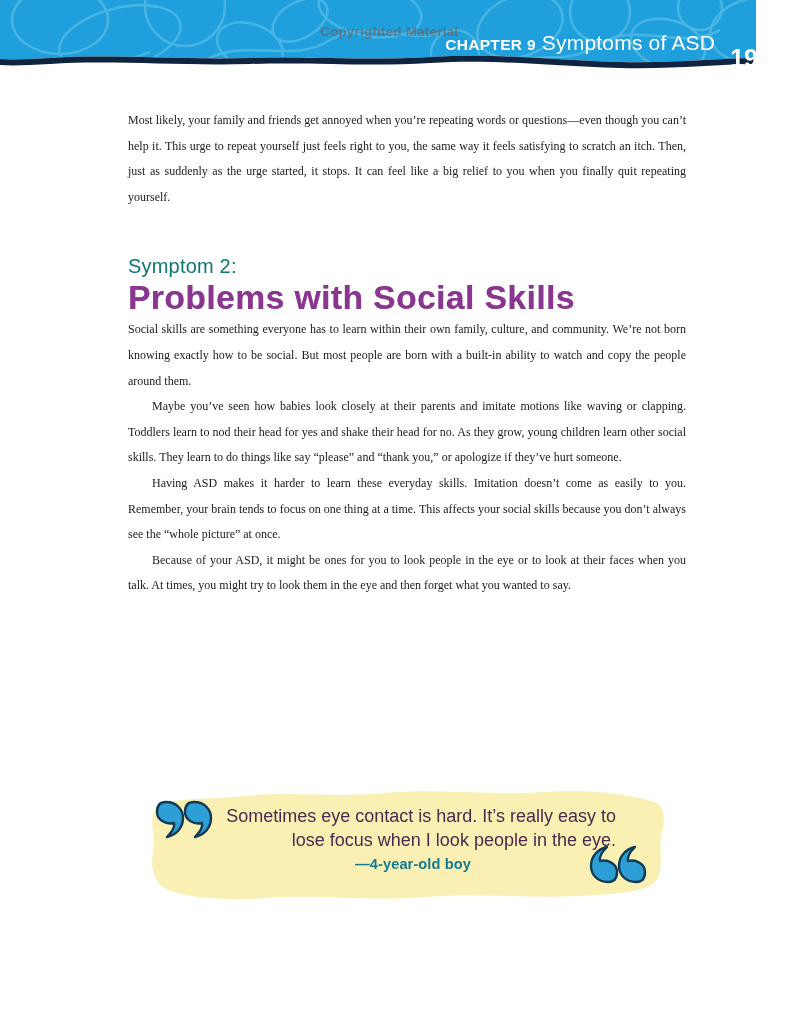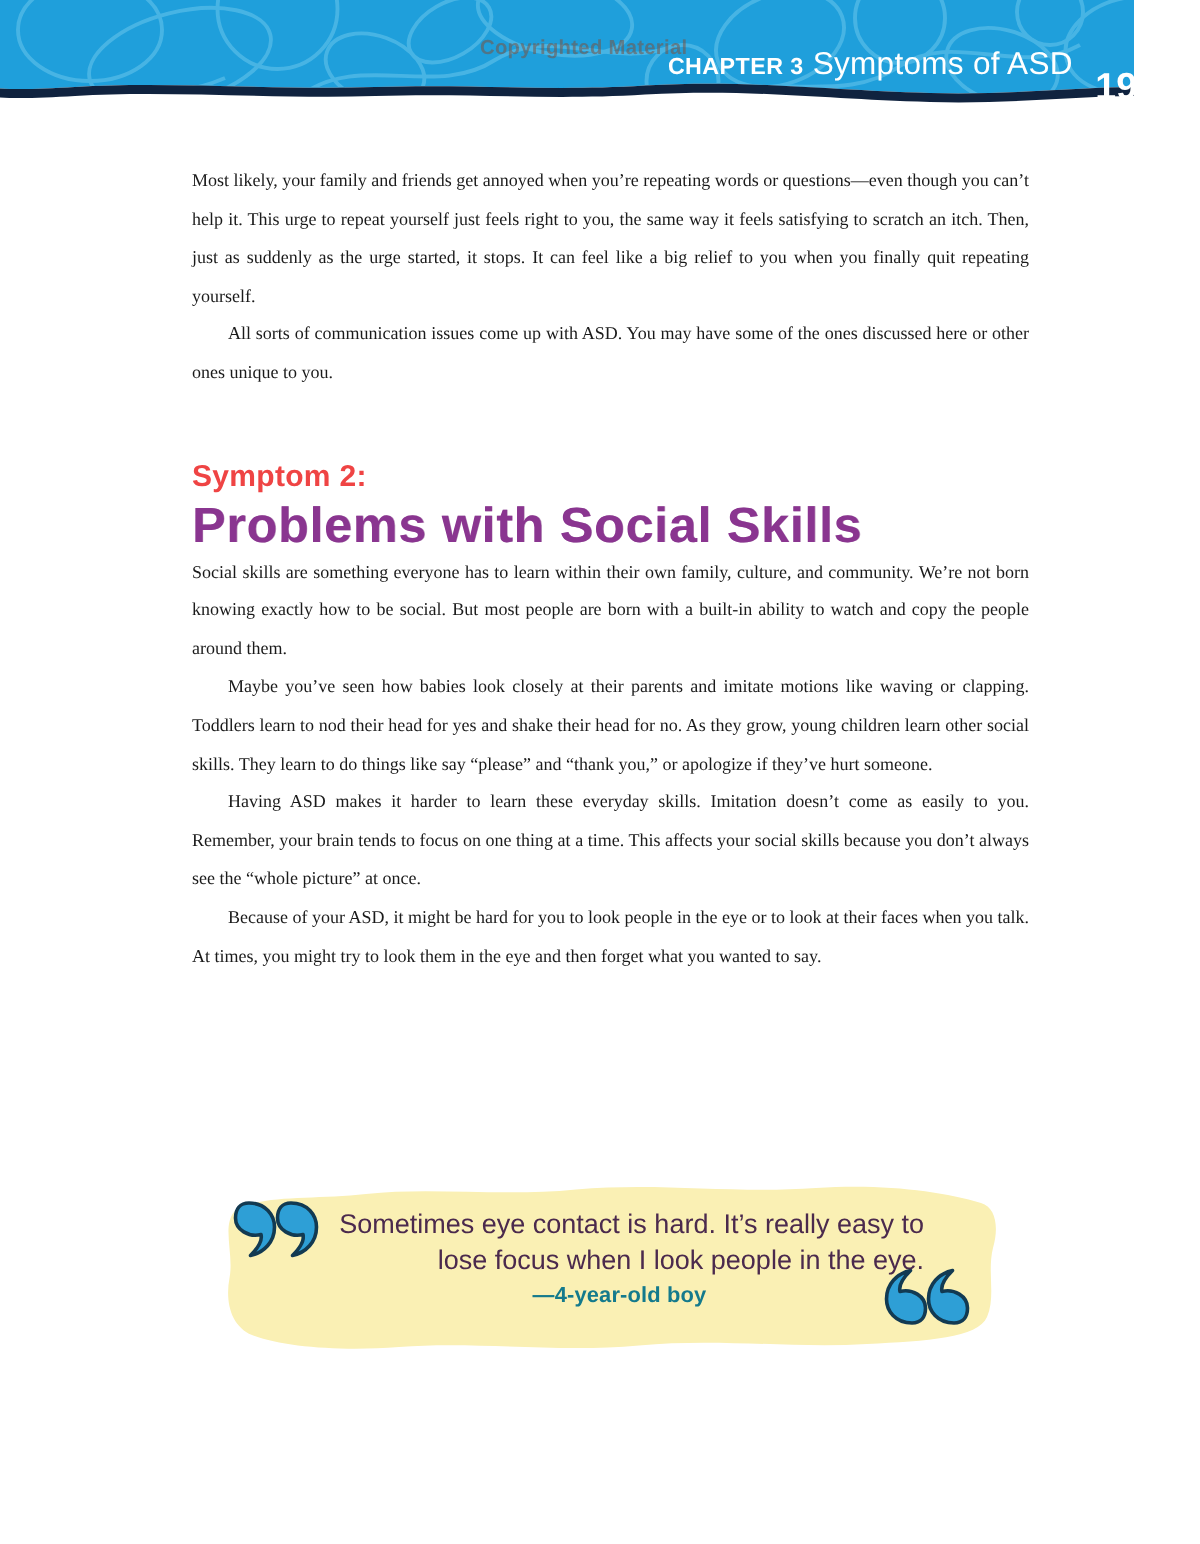--- a/index.html
+++ b/index.html
@@ -103,22 +103,22 @@
     text-indent: 24px;
   }
 
   
   .section-head {
     margin-top: 44px;
   }
   .symptom-kicker {
     font-family: "Liberation Sans", sans-serif;
     font-size: 20px;
-    font-weight: bold;
-    color: #ef4444;
+    font-weight: normal;
+    color: #0f766e;
     letter-spacing: 0.2px;
     line-height: 24px;
   }
   .symptom-title {
     font-family: "Liberation Sans", sans-serif;
     font-size: 33px;
     font-weight: bold;
     color: #8a3590;
     letter-spacing: 0.4px;
     line-height: 38px;
@@ -210,45 +210,44 @@
     <path d="M0,59 C14,60 30,59 50,58 C110,54 180,60 250,58 C320,56 365,61 430,57
              C500,53 545,60 620,62 C690,64 740,54 800,60 L800,66
              C740,60 690,70 620,68 C545,66 500,59 430,63 C365,67 320,62 250,64
              C180,66 110,60 50,64 C30,65 14,66 0,65 Z" fill="#10233f"></path>
   </svg>
 
   <div class="header-content">
     <div class="watermark">Copyrighted Material</div>
 
     <div class="chapter-line">
-      <span class="chapter-label">CHAPTER 3</span>
+      <span class="chapter-label">CHAPTER 9</span>
       <span class="chapter-title">Symptoms of ASD</span>
       <span class="page-number">19</span>
     </div>
   </div>
 </div>
 
 <div class="content">
 
   <p class="body-para">Most likely, your family and friends get annoyed when you’re repeating words or questions—even though you can’t help it. This urge to repeat yourself just feels right to you, the same way it feels satisfying to scratch an itch. Then, just as suddenly as the urge started, it stops. It can feel like a big relief to you when you finally quit repeating yourself.</p>
 
-  <p class="body-para indent">All sorts of communication issues come up with ASD. You may have some of the ones discussed here or other ones unique to you.</p>
 
   <div class="section-head">
     <div class="symptom-kicker">Symptom 2:</div>
     <div class="symptom-title">Problems with Social Skills</div>
   </div>
 
   <p class="body-para after-head">Social skills are something everyone has to learn within their own family, culture, and community. We’re not born knowing exactly how to be social. But most people are born with a built-in ability to watch and copy the people around them.</p>
 
   <p class="body-para indent">Maybe you’ve seen how babies look closely at their parents and imitate motions like waving or clapping. Toddlers learn to nod their head for yes and shake their head for no. As they grow, young children learn other social skills. They learn to do things like say “please” and “thank you,” or apologize if they’ve hurt someone.</p>
 
   <p class="body-para indent">Having ASD makes it harder to learn these everyday skills. Imitation doesn’t come as easily to you. Remember, your brain tends to focus on one thing at a time. This affects your social skills because you don’t always see the “whole picture” at once.</p>
 
-  <p class="body-para indent">Because of your ASD, it might be hard for you to look people in the eye or to look at their faces when you talk. At times, you might try to look them in the eye and then forget what you wanted to say.</p>
+  <p class="body-para indent">Because of your ASD, it might be ones for you to look people in the eye or to look at their faces when you talk. At times, you might try to look them in the eye and then forget what you wanted to say.</p>
 </div>
 
 <div class="quote-block">
 
   <svg class="quote-highlight" viewBox="0 0 520 122" preserveAspectRatio="none">
     <path d="M8,24 C24,12 60,16 96,12 C140,7 186,14 236,9 C292,4 340,12 396,8
              C440,5 480,10 506,18 C516,21 518,34 514,48 C510,64 516,80 510,94
              C504,108 470,110 430,112 C380,115 330,108 278,113
              C224,118 170,110 118,114 C80,117 40,114 20,106
              C6,100 2,84 5,68 C8,52 0,34 8,24 Z" fill="#faf0b4"></path>

